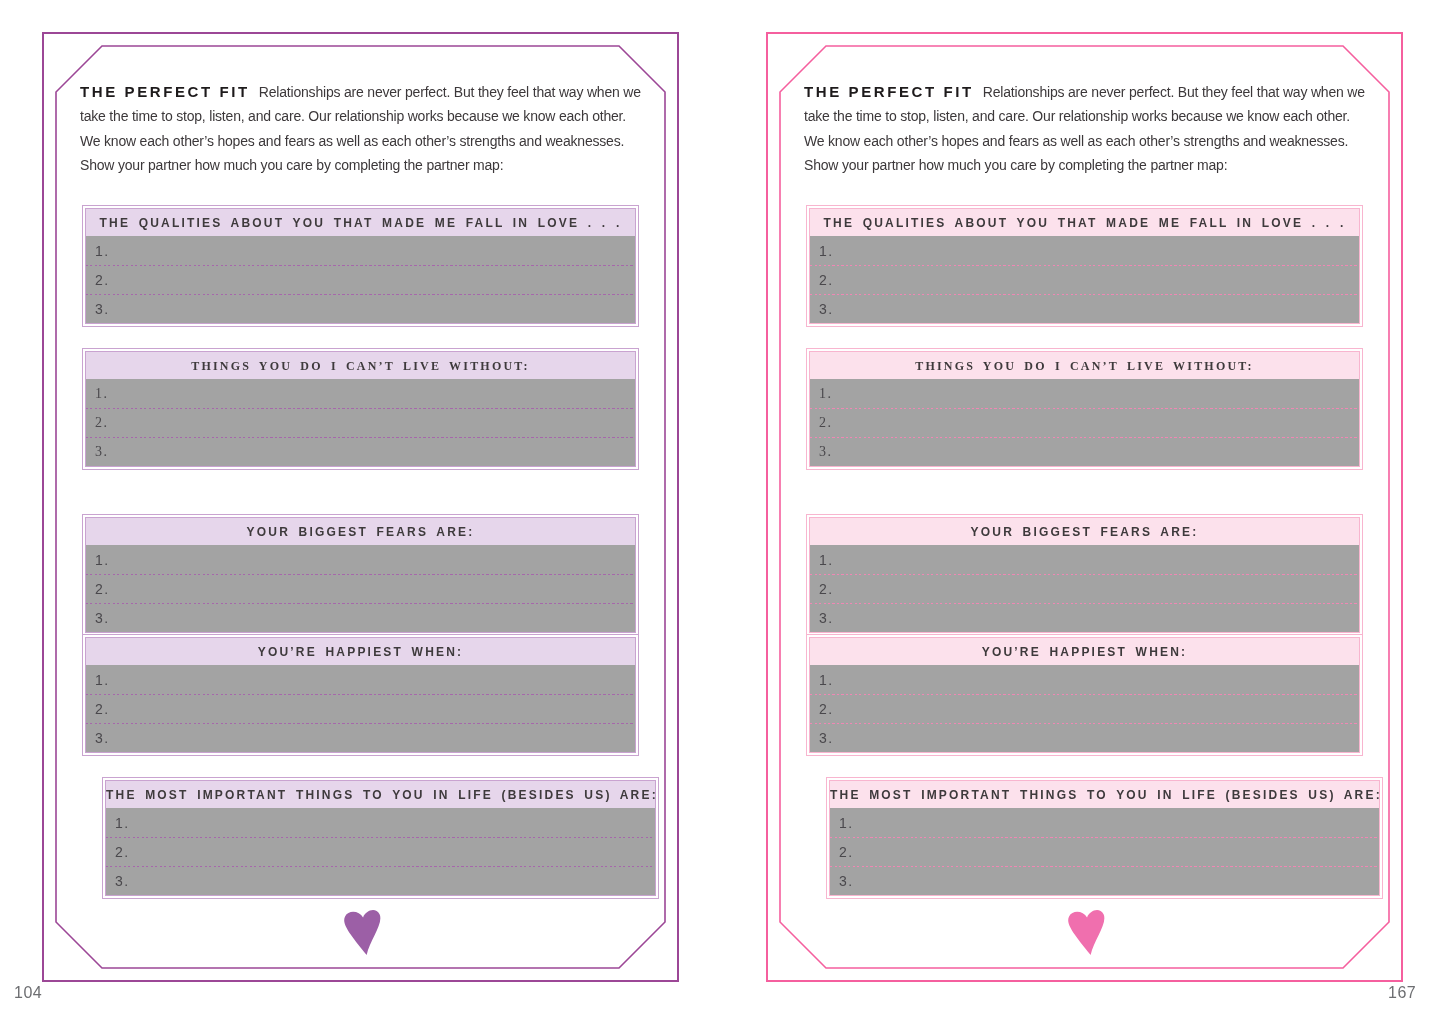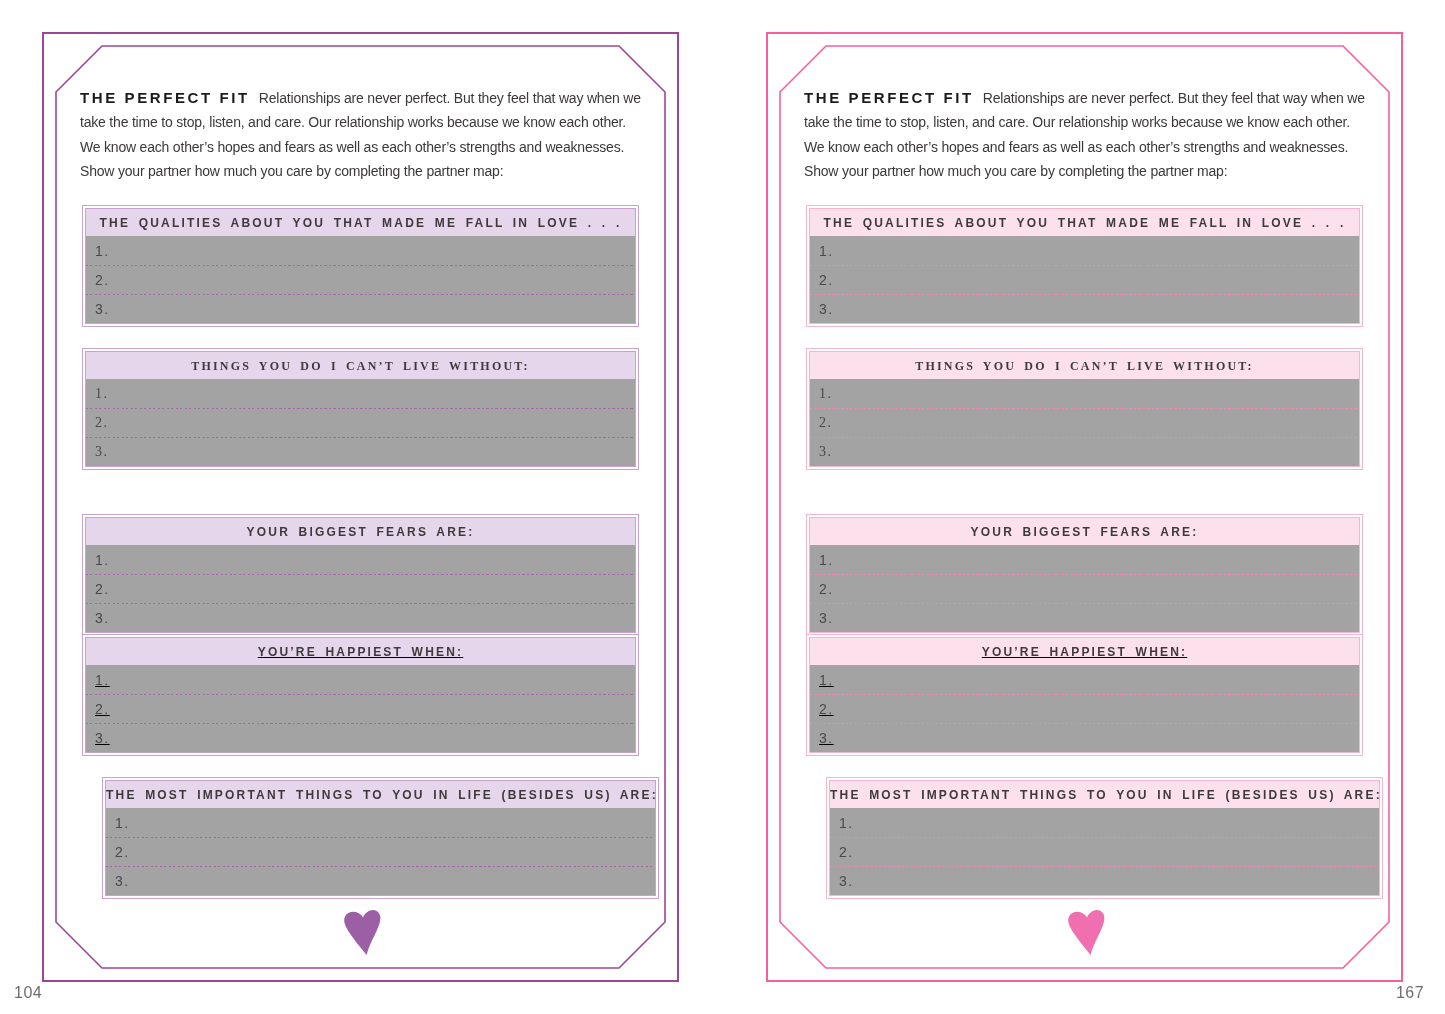--- a/index.html
+++ b/index.html
@@ -6,45 +6,45 @@
   body { background:#ffffff; font-family:"Liberation Sans", sans-serif; }
   .stage { position:relative; width:1445px; height:1014px; background:#ffffff; overflow:hidden; }
 
   .page { position:absolute; top:32px; width:637px; height:950px; }
   .page--left  { left:42px;  }
   .page--right { left:766px; }
 
   .frame-svg { position:absolute; left:0; top:0; width:637px; height:950px; }
   .frame-line { fill:none; stroke:var(--frame); }
 
-  .intro { position:absolute; left:38px; top:54px; width:580px;
+  .intro { position:absolute; left:38px; top:48px; width:580px;
            font-size:14px; line-height:24.4px; color:#3c383a; letter-spacing:-0.2px; }
   .intro-line { white-space:nowrap; }
   .intro-heading { font-weight:bold; font-size:15px; letter-spacing:2.6px; color:#1d1a1b; margin-right:9px; }
 
   .sec-box { position:absolute; left:40px; width:557px;
              border:1px solid var(--boxBorder); padding:2px; background:#ffffff; }
   .sec-box--1 { top:173px; } .sec-box--2 { top:316px;font-family:Liberation Serif, serif; } .sec-box--3 { top:482px; }
-  .sec-box--4 { top:602px;text-decoration:underline; } .sec-box--5 { top:745px;margin-left:20px; }
+  .sec-box--4 { top:602px; } .sec-box--5 { top:745px;margin-left:20px; }
   .sec-inner { border:1px solid var(--boxBorder); background:#a3a3a3; }
   .sec-header { height:27px; line-height:28px; background:var(--headerBg); text-align:center;
                 font-weight:bold; font-size:12px; letter-spacing:2.2px; word-spacing:3px;
                 color:#3e3a3c; white-space:nowrap; overflow:hidden; }
   .write-row { position:relative; height:29px; display:flex; align-items:center; padding-left:9px;
                font-size:14px; letter-spacing:1.5px; color:#4a484c; }
   .write-row--dotted::before { content:""; position:absolute; left:0; right:0; top:0; height:1px;
       background-image:repeating-linear-gradient(90deg, var(--dotted) 0, var(--dotted) 2px,
                                                  transparent 2px, transparent 4.5px); }
 
   .heart { position:absolute; left:300px; top:874px; width:46px; height:54px; }
   .heart-shape { fill:var(--heart); }
 
   .page-num { position:absolute; top:984px; font-size:16px; color:#6d6e71; letter-spacing:0.5px; }
   .page-num--left { left:14px; }
-  .page-num--right { left:1388px; width:44px; text-align:center; }
+  .page-num--right { left:1388px; width:44px; text-align:left; }
 </style>
 </head>
 <body>
 
 <div class="stage">
 
   <section class="page page--left" style="--frame: #9c4796; --boxBorder: #c9a3d0; --headerBg: #e6d6eb; --dotted: #a667ab; --heart: #9c5fa6;">
 
     <svg class="frame-svg" viewBox="0 0 637 950" preserveAspectRatio="none">
       <rect x="1" y="1" width="635" height="948" class="frame-line" stroke-width="2"></rect>

